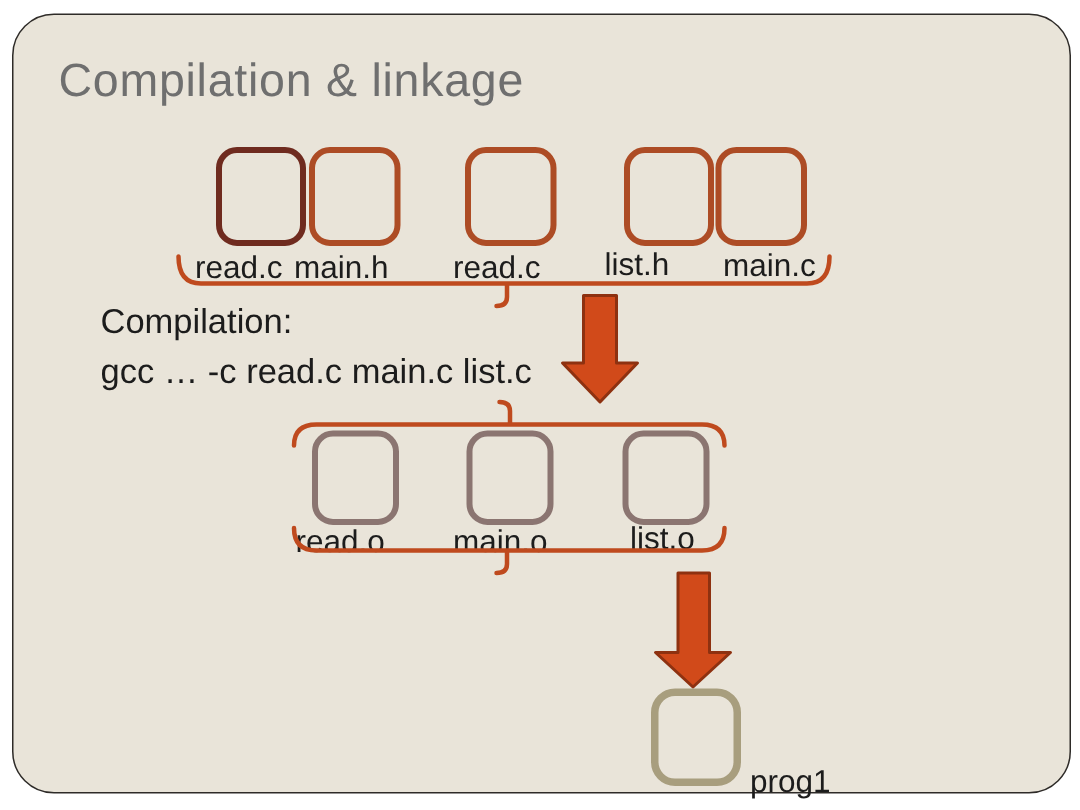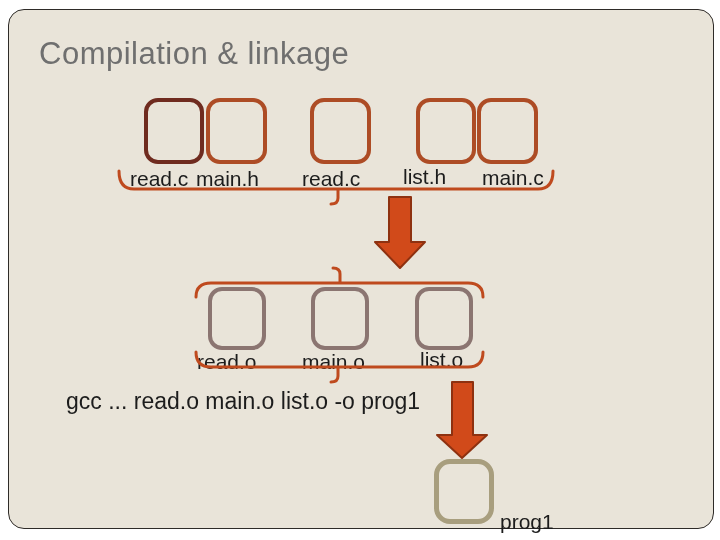--- a/index.html
+++ b/index.html
@@ -12,21 +12,21 @@
     overflow: hidden;
     position: relative;
   }
   .stage { position: absolute; left: 0; top: 0; width: 720px; height: 540px; }
   .slide {
     position: absolute;
     left: 8px; top: 9px;
     width: 706px; height: 520px;
     background: var(--slide-bg, #e9e4d9);
     border: 1.5px solid var(--slide-border, #2e2b28);
-    border-radius: 16px;
+    border-radius: 28px;
     box-sizing: border-box;
     padding-left: 44px;
   }
   .title {
     position: absolute;
     left: 30px; top: 26px;
     margin: 0;
     font-size: 31px;
     font-weight: normal;
     letter-spacing: 0.5px;
@@ -88,31 +88,34 @@
   <div class="ficon src" style="left:310px; top:98px;  width:61px; height:66px;"></div>
   <div class="ficon src" style="left:416px; top:98px;  width:60px; height:66px;"></div>
   <div class="ficon src" style="left:477px; top:98px;  width:61px; height:66px;"></div>
 
   <span class="flabel" style="left:130px; top:167px;">read.c</span>
   <span class="flabel" style="left:196px; top:167px;">main.h</span>
   <span class="flabel" style="left:302px; top:167px;">read.c</span>
   <span class="flabel" style="left:403px; top:165px;text-align:right;">list.h</span>
   <span class="flabel" style="left:482px; top:166px;">main.c</span>
 
+  <div class="cmdblock" style="left:67px; top:198px;">
+    <div>Compilation:</div>
+    <div>gcc … -c read.c main.c list.c</div>
+  </div>
 
   <div class="ficon obj" style="left:208px; top:287px; width:58px; height:63px;"></div>
   <div class="ficon obj" style="left:311px; top:287px; width:58px; height:63px;"></div>
   <div class="ficon obj" style="left:415px; top:287px; width:58px; height:63px;"></div>
 
   <span class="flabel" style="left:197px; top:350px;">read.o</span>
   <span class="flabel" style="left:302px; top:350px;">main.o</span>
   <span class="flabel" style="left:420px; top:348px;">list.o</span>
 
   <div class="cmdblock" style="left:66px; top:385px;">
-    <div>gcc ... read.o main.o list.o -o prog1</div>
   </div>
 
   <div class="ficon prog" style="left:434px; top:459px; width:60px; height:65px;"></div>
   <span class="flabel" style="left:500px; top:477px;margin-top:33px;">prog1</span>
 
   <svg class="overlay" viewBox="0 0 720 540">
     <path class="bracket" d="M119,171 Q119,189 134,189 L538,189 Q553,189 553,171 M338,189 L338,198 Q338,204 331,204"></path>
     <path class="bracket" d="M196,297 Q196,283 211,283 L468,283 Q483,283 483,297 M340,283 L340,274 Q340,268 333,268"></path>
     <path class="bracket" d="M196,352 Q196,367 211,367 L468,367 Q483,367 483,352 M338,367 L338,376 Q338,382 331,382"></path>
     <polygon class="blockarrow" points="389,197 411,197 411,242 425,242 400,268 375,242 389,242"></polygon>

